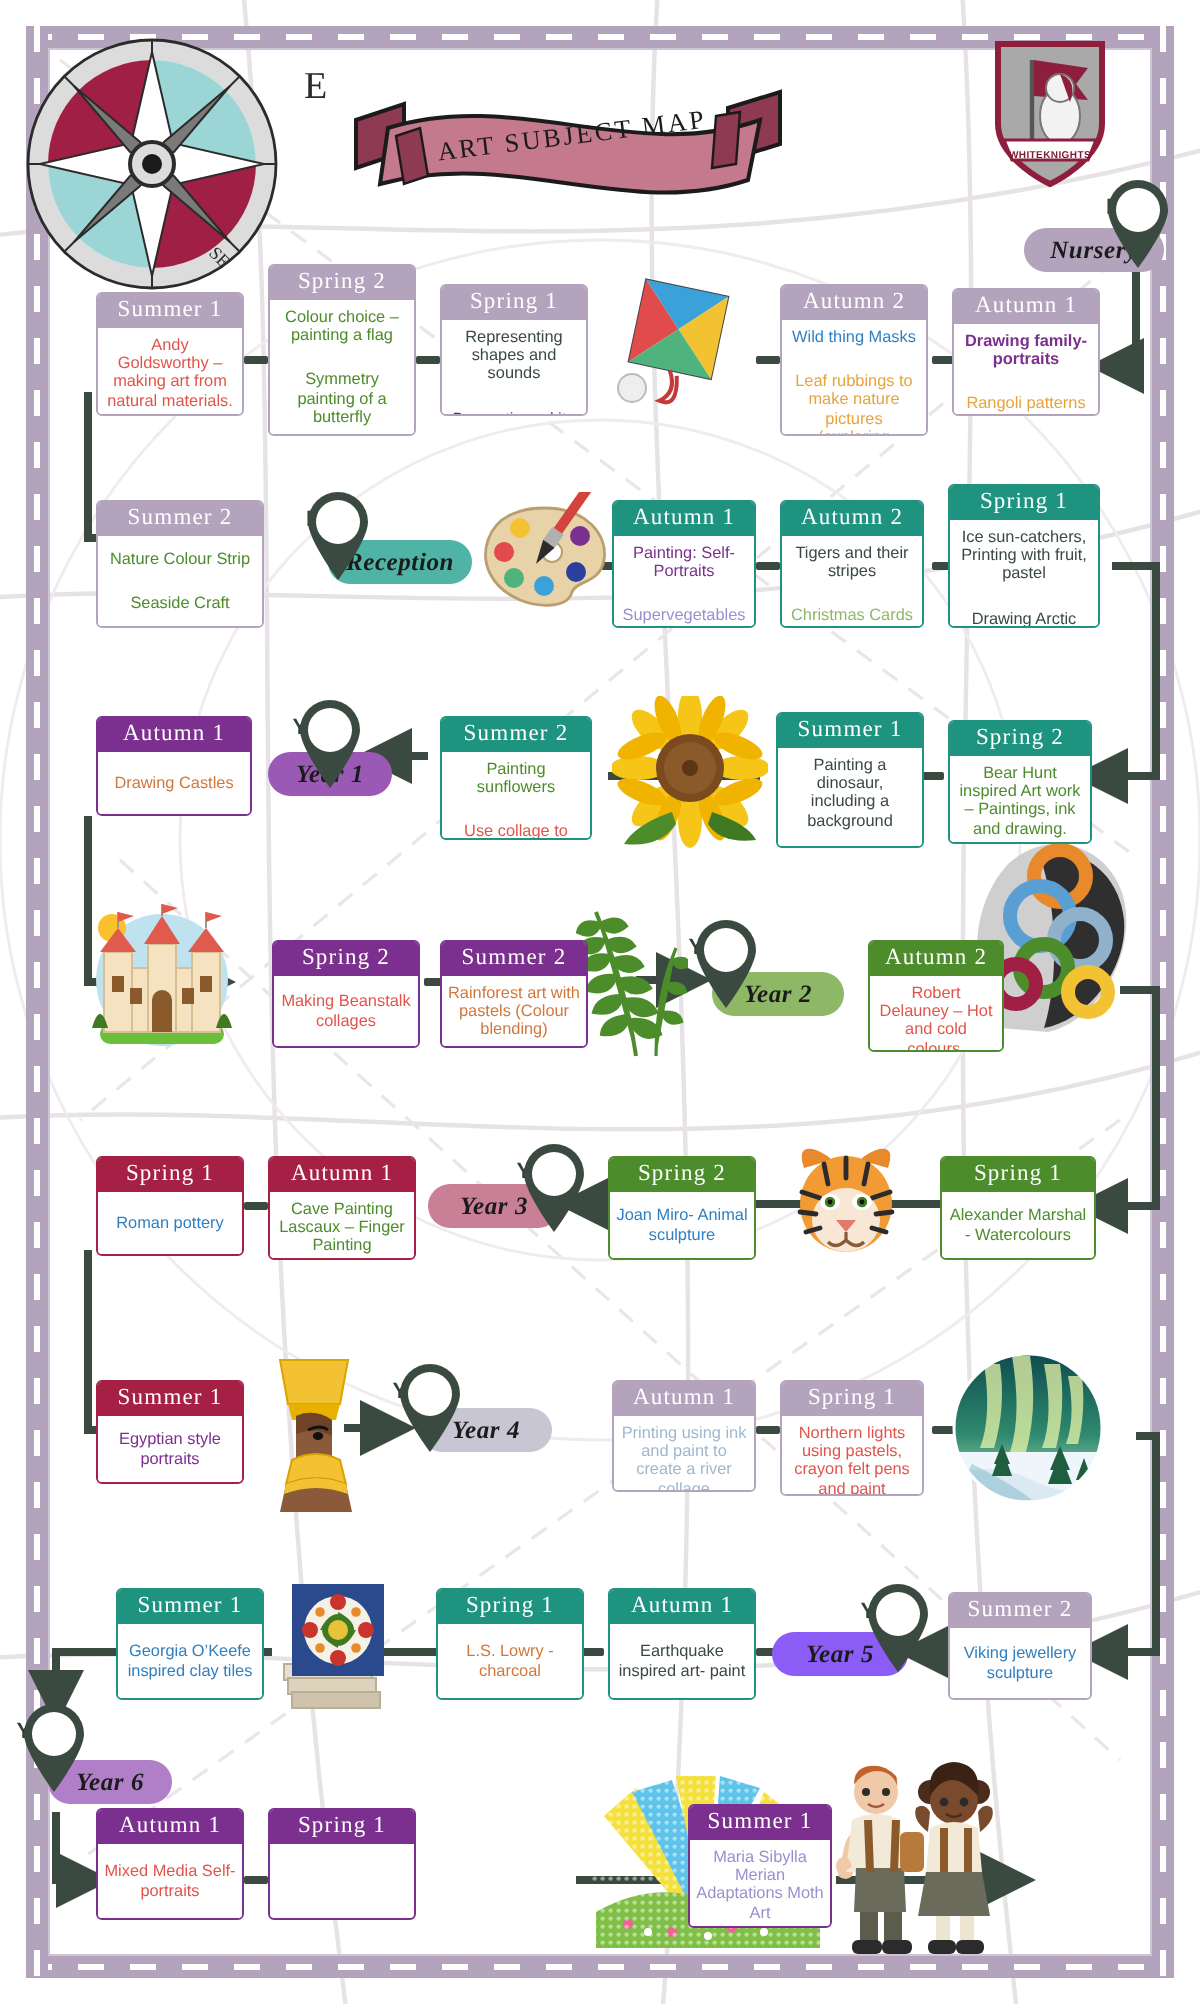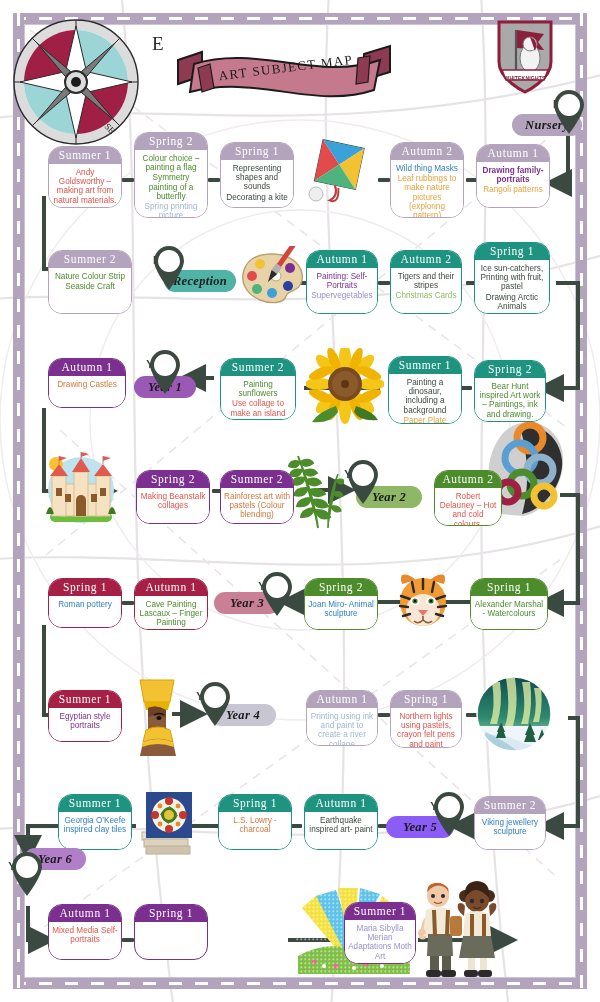--- a/index.html
+++ b/index.html
@@ -42,42 +42,42 @@
   }
   .frame-inner {
     position: absolute; left: 11px; top: 11px;
     width: 552px; height: 954px;
     border: 1px solid #cfc3d6; background: transparent;
   }
 
   
   .card {
     position: absolute;
-    border-radius: 14px;
+    border-radius: 3px;
     overflow: hidden;
     background: #ffffff;
     z-index: 6;
     display: flex; flex-direction: column;
   }
   .card-head {
     font-family: "Liberation Serif", serif;
     color: #ffffff;
     text-align: center;
     font-size: 11.5px;
     letter-spacing: .6px;
     padding: 2px 0 3px;
     line-height: 1.05;
   }
   .card-body {
     flex: 1;
     background: #fff;
     text-align: center;
     padding: 4px 3px;
-    display: flex; flex-direction: column; justify-content: flex-start;
-    gap: 1px;
+    display: flex; flex-direction: column; justify-content: center;
+    gap: 13px;
   }
   .card-line { font-size: 8.2px; line-height: 1.12; }
 
   
   .t-mauve  { border: 1.4px solid #b3a3bd; }
   .t-mauve  > .card-head { background: #b3a3bd; }
   .t-teal   { border: 1.4px solid #1d9380; }
   .t-teal   > .card-head { background: #1d9380; }
   .t-plum   { border: 1.4px solid #7b2f8e; }
   .t-plum   > .card-head { background: #7b2f8e; }
@@ -712,21 +712,21 @@
   <div class="pin-label" style="left:420px;top:789px;">Y5</div>
   <div class="yeartag" style="left:386px;top:816px;width:68px;background:#8b5cf6;">Year 5</div>
 
   <div class="pin" style="left:10px;top:850px;">
     <svg viewBox="0 0 34 46" width="34" height="46">
         <path d="M17 46 C17 46, 2 26, 2 17 A15 15 0 1 1 32 17 C32 26, 17 46, 17 46 Z" fill="#3b4a40"></path>
         <circle cx="17" cy="17" r="11" fill="#ffffff"></circle>
       </svg>
   </div>
   <div class="pin-label" style="left:-2px;top:849px;">Y6</div>
-  <div class="yeartag" style="left:24px;top:848px;width:62px;background:#b07fc7;">Year 6</div>
+  <div class="yeartag" style="left:24px;top:880px;width:62px;background:#b07fc7;">Year 6</div>
 
 
   <div class="card t-mauve" style="left:48px;top:146px;width:74px;height:62px;">
     <div class="card-head">Summer 1</div>
     <div class="card-body">
       <div class="card-line" style="color: rgb(226, 84, 74);">Andy Goldsworthy – making art from natural materials.</div>
     </div>
   </div>
 
   <div class="card t-mauve" style="left:134px;top:132px;width:74px;height:86px;">

